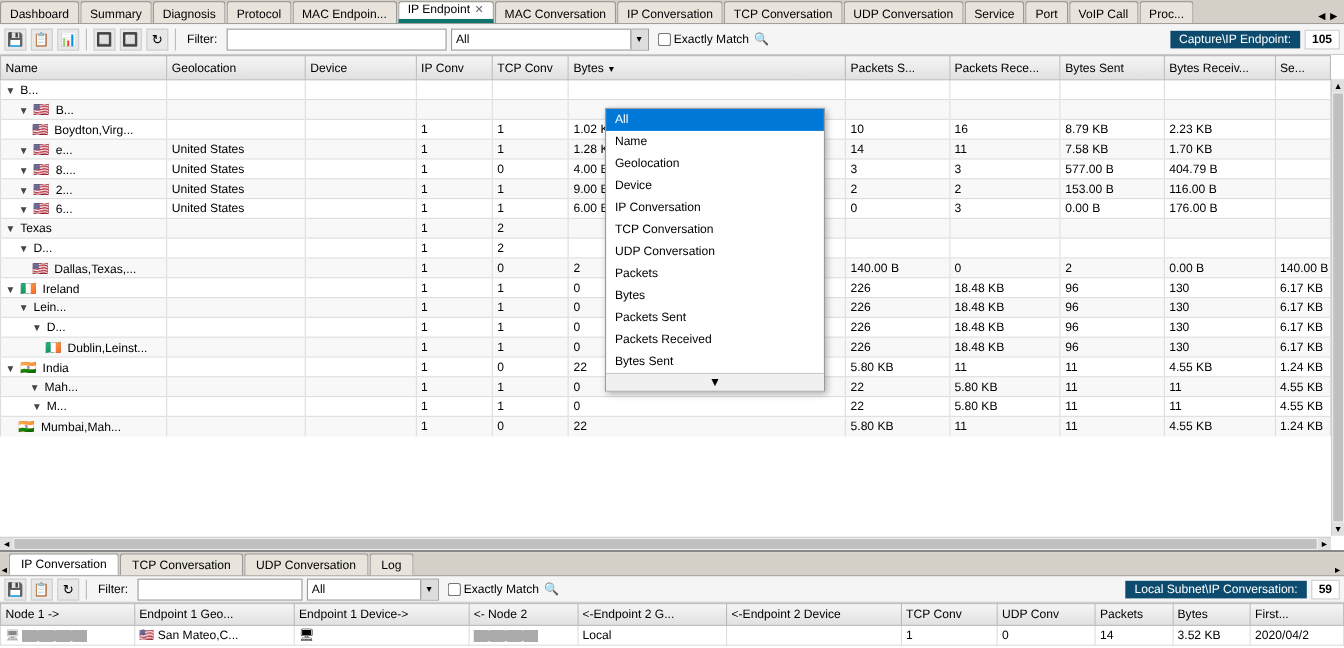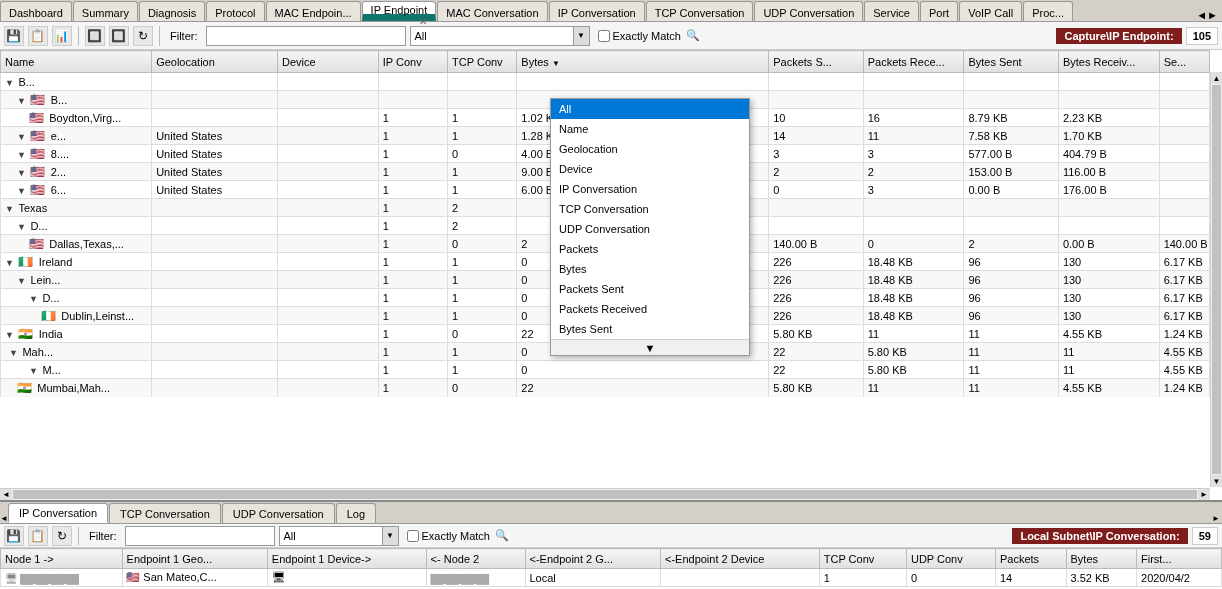--- a/index.html
+++ b/index.html
@@ -23,23 +23,22 @@
       height: 20px;
       display: flex;
       align-items: flex-end;
       color: #000;
       margin-right: 1px;
       border-top-left-radius: 3px;
       border-top-right-radius: 3px;
     }
     .tab.active {
       background: #fff;
-      border-bottom: 7px solid #0f766e;
+      border-bottom: 4px solid #0f766e;
       z-index: 1;
-      flex-direction: column;
     }
     .tab .close-x {
       margin-left: 4px;
       color: #666;
       font-size: 10px;
     }
 
     
     .toolbar {
       display: flex;
@@ -79,24 +78,24 @@
       cursor: pointer;
       font-size: 8px;
     }
     .exactly-match {
       display: flex; align-items: center; gap: 3px;
       margin-left: 4px;
     }
     .exactly-match input[type=checkbox] { width: 12px; height: 12px; }
     .capture-label {
       margin-left: auto;
-      background: #7f1d1d;
+      background: #0c4a6e;
       color: #fff;
       padding: 2px 8px;
-      font-weight: bold;
+      font-weight: normal;
       white-space: nowrap;
     }
     .capture-count {
       background: #fff;
       color: #000;
       padding: 2px 6px;
       border: 1px solid #ccc;
       font-weight: bold;
     }
 
@@ -534,21 +533,21 @@
             <td>1</td>
             <td>0</td>
             <td>22</td>
             <td>5.80 KB</td>
             <td>11</td>
             <td>11</td>
             <td>4.55 KB</td>
             <td>1.24 KB</td>
           </tr>
           <tr>
-            <td style="padding-left: 8px;"><span class="expand-icon">▼ </span>Mah...</td>
+            <td style="padding-left: 26px;"><span class="expand-icon">▼ </span>Mah...</td>
             <td></td>
             <td></td>
             <td>1</td>
             <td>1</td>
             <td>0</td>
             <td>22</td>
             <td>5.80 KB</td>
             <td>11</td>
             <td>11</td>
             <td>4.55 KB</td>

